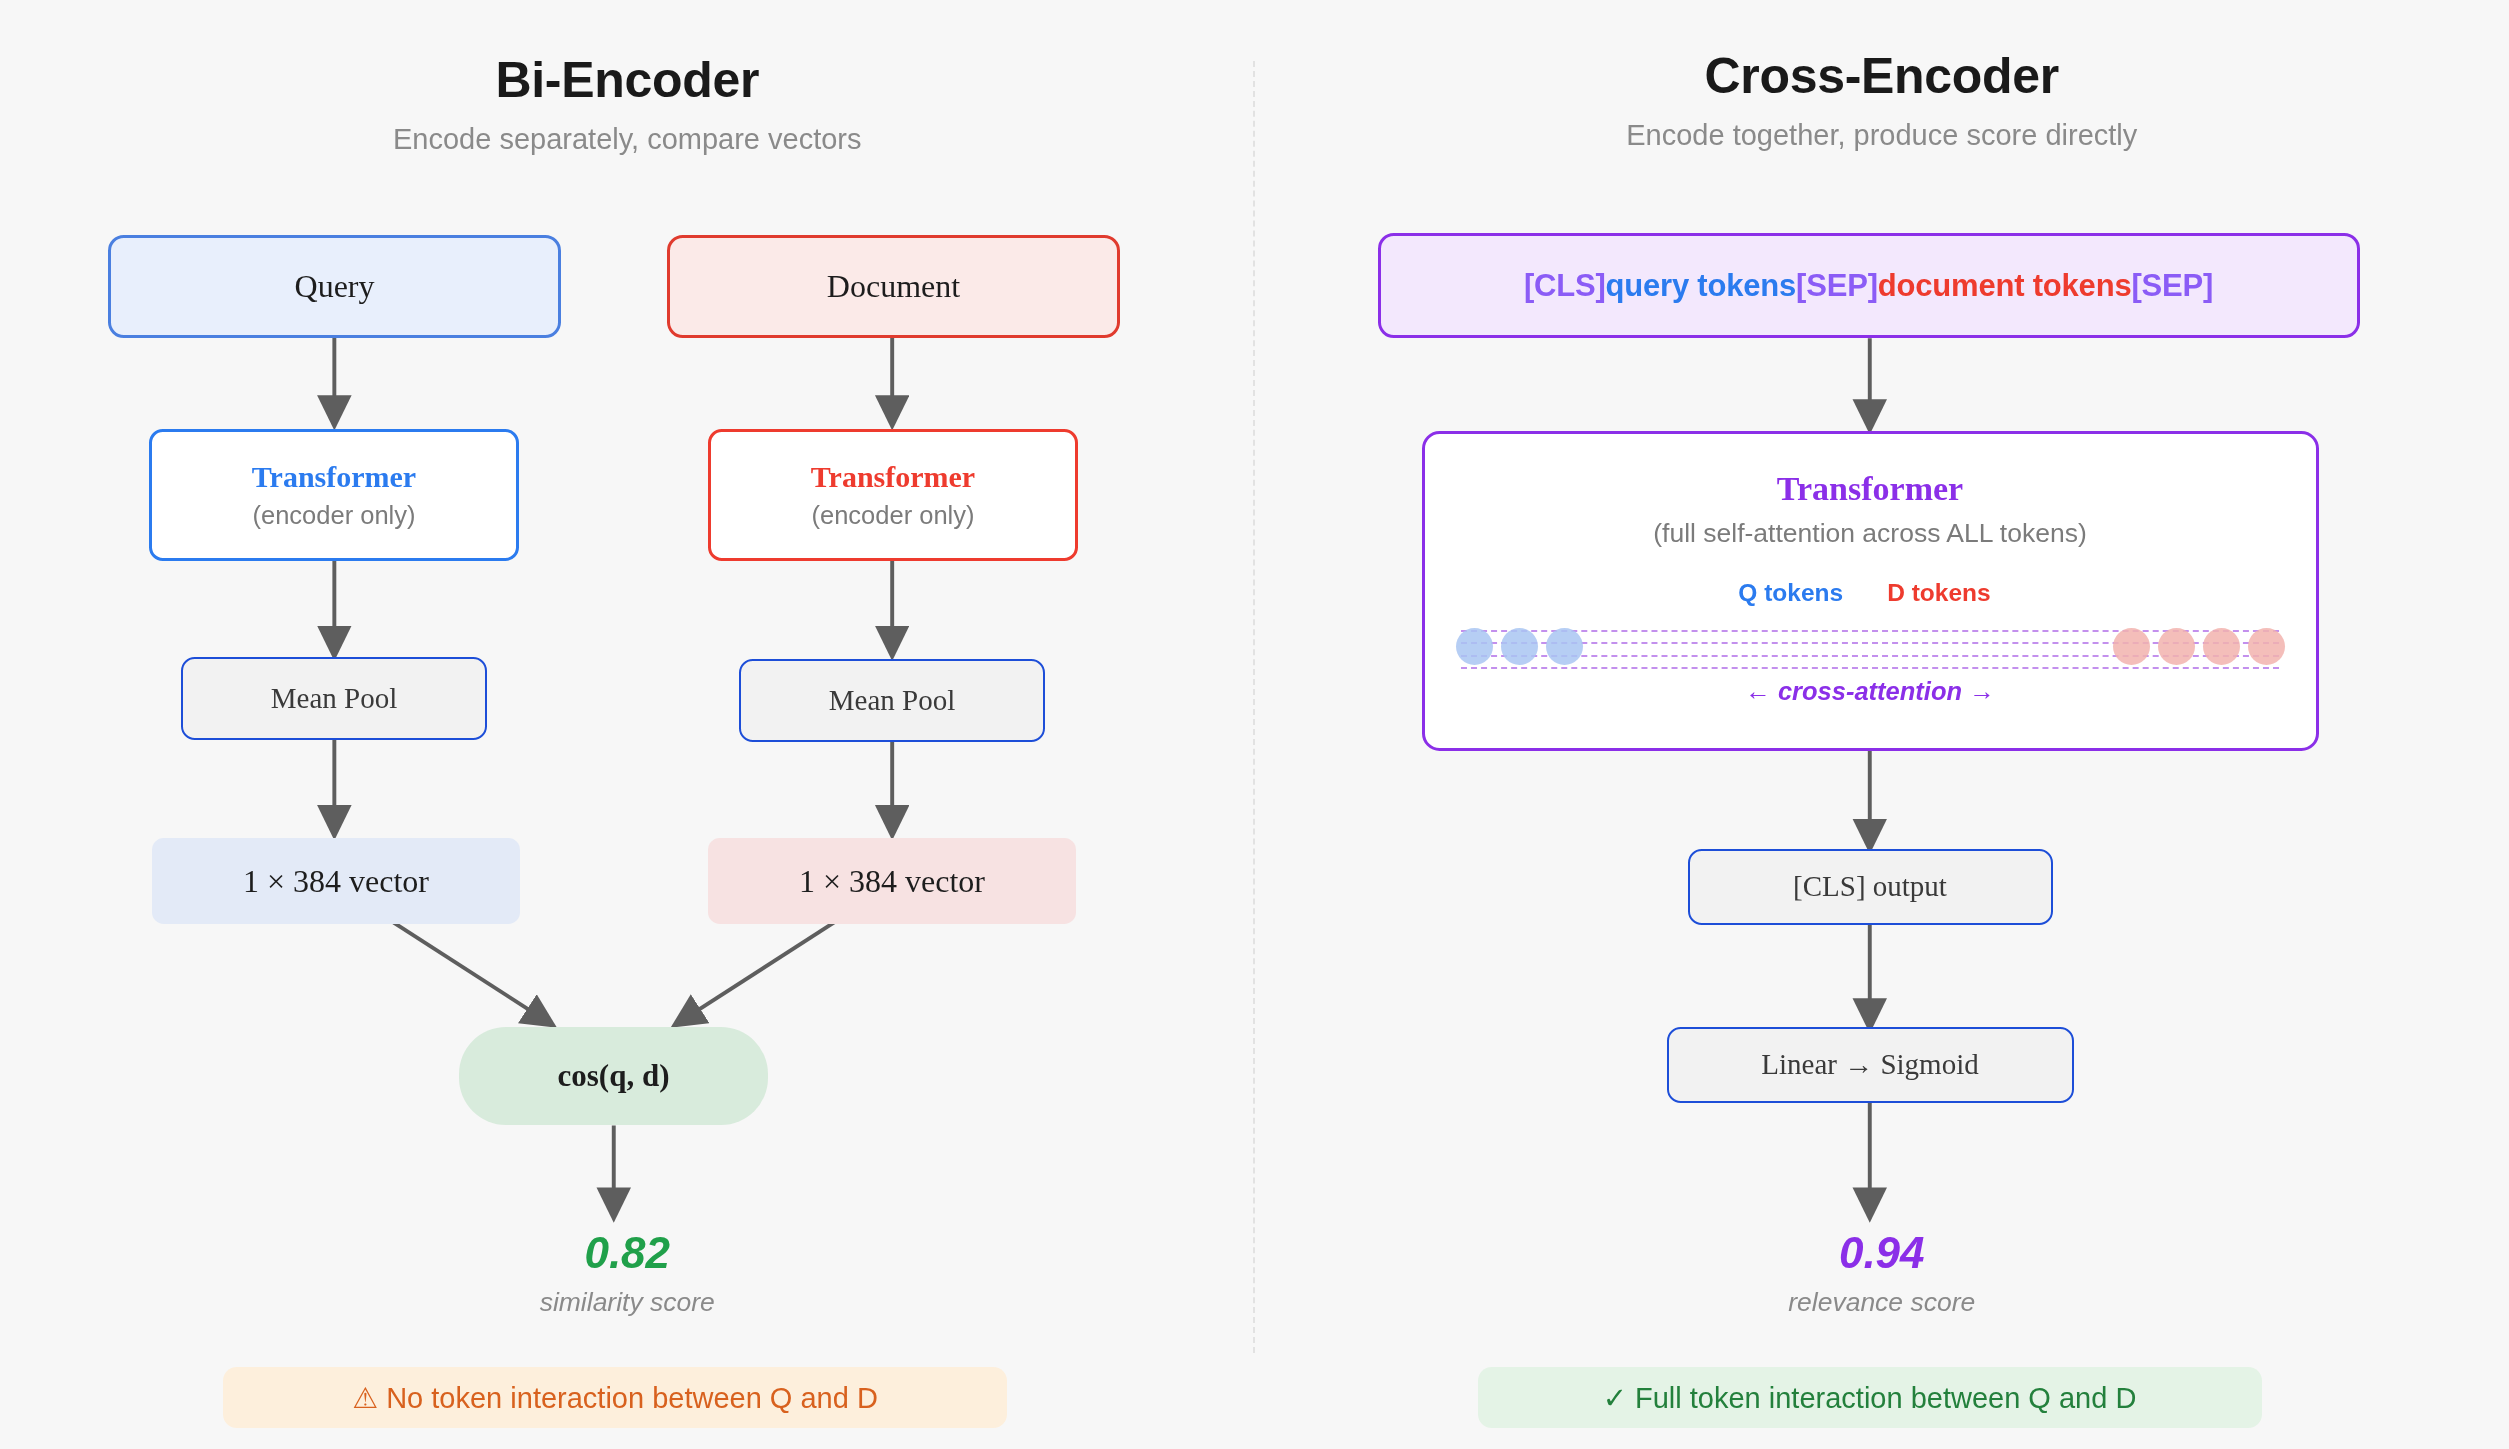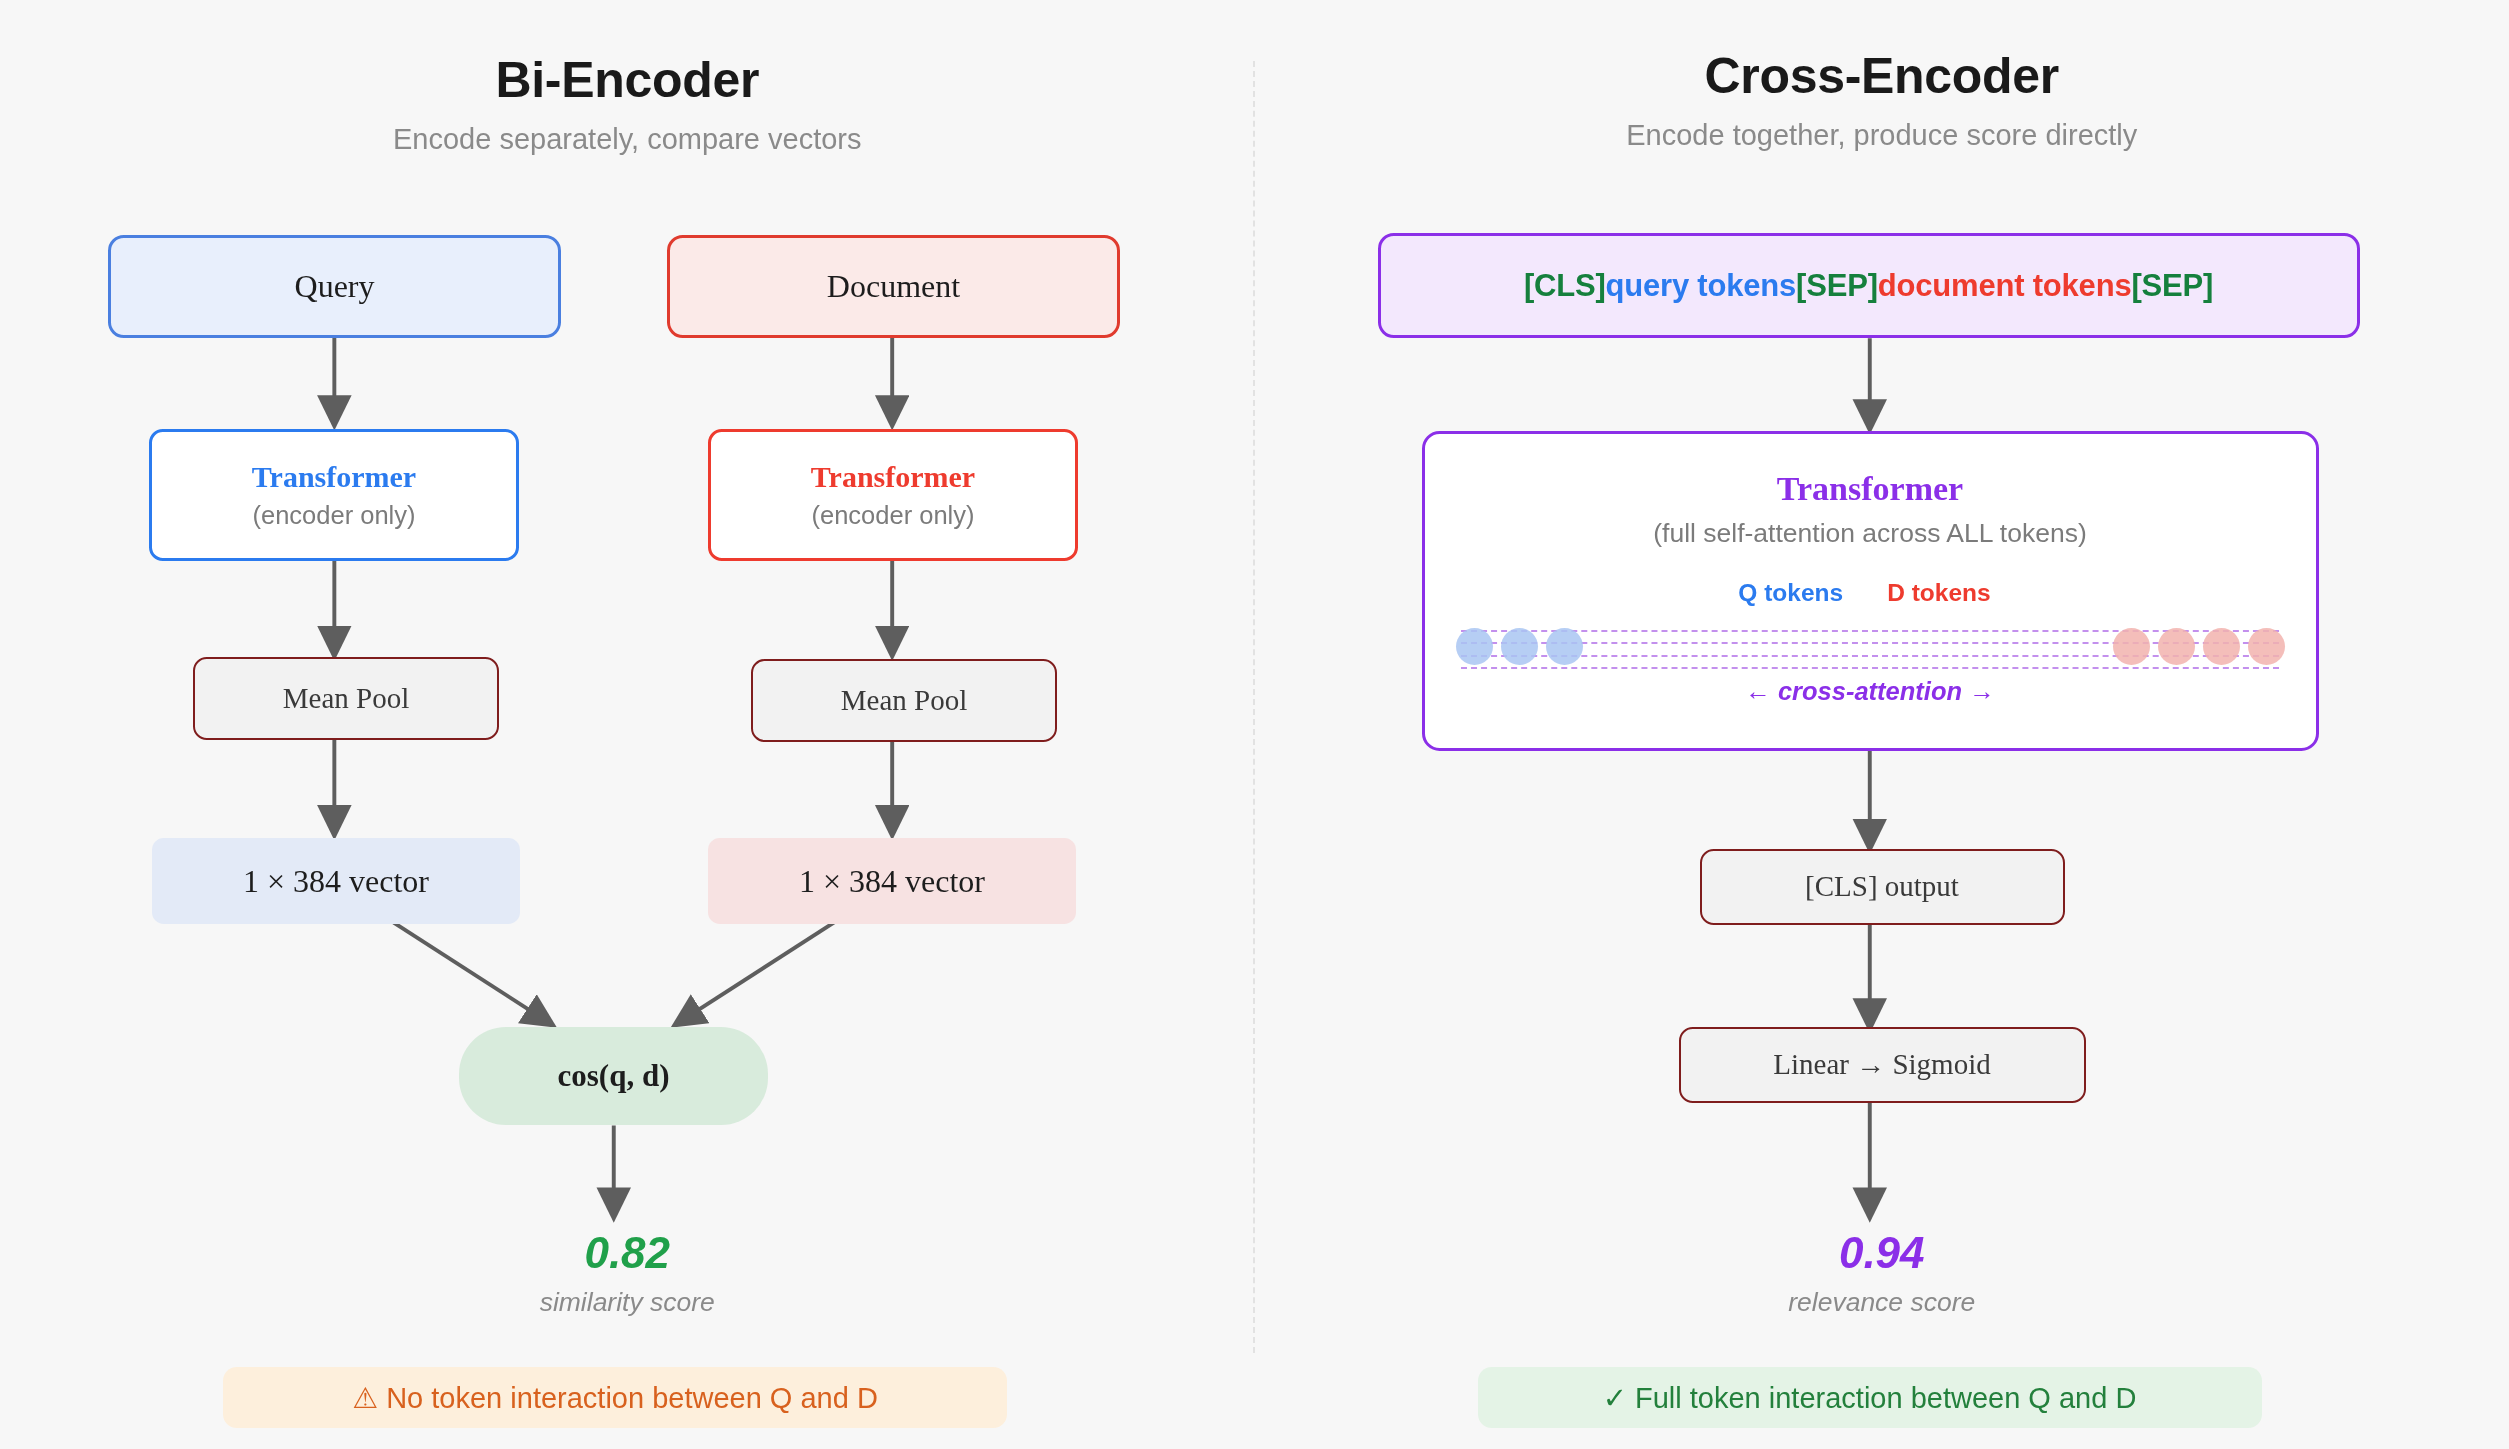--- a/index.html
+++ b/index.html
@@ -90,23 +90,22 @@
     border: 3.9px solid #2B7BEF;
     border-radius: 13.7px;
   }
   .box-white-d {
     background: #FFFFFF;
     border: 3.9px solid #EE3B2E;
     border-radius: 13.7px;
   }
   .box-gray {
     background: #F2F2F2;
-    border: 2px solid #7f1d1d;
+    border: 2px solid #1d4ed8;
     border-radius: 13.7px;
-    margin-left: 12px;
   }
   .box-vec-q {
     background: #E3EAF7;
     border-radius: 11.8px;
   }
   .box-vec-d {
     background: #F7E2E2;
     border-radius: 11.8px;
   }
   .box-purple-fill {
@@ -131,21 +130,21 @@
   .t-purple  { font-size: 34px; font-weight: bold; color: #8B2FE8; }
   .t-bold    { font-size: 31px; font-weight: bold; color: #1D1D1D; }
 
   
   .token-line {
     font-size: 31px;
     font-weight: bold;
     white-space: nowrap;
     letter-spacing: -0.2px;
   }
-  .tk-special { color: #15803d; margin-top: 27px; }
+  .tk-special { color: #8b5cf6; margin-top: 27px; }
   .tk-query   { color: #2B7BEF; }
   .tk-doc     { color: #EE3B2E; }
 
   
   .attn-area {
     position: absolute;
     left: 0; right: 0;
   }
   .attn-labels {
     position: absolute;

